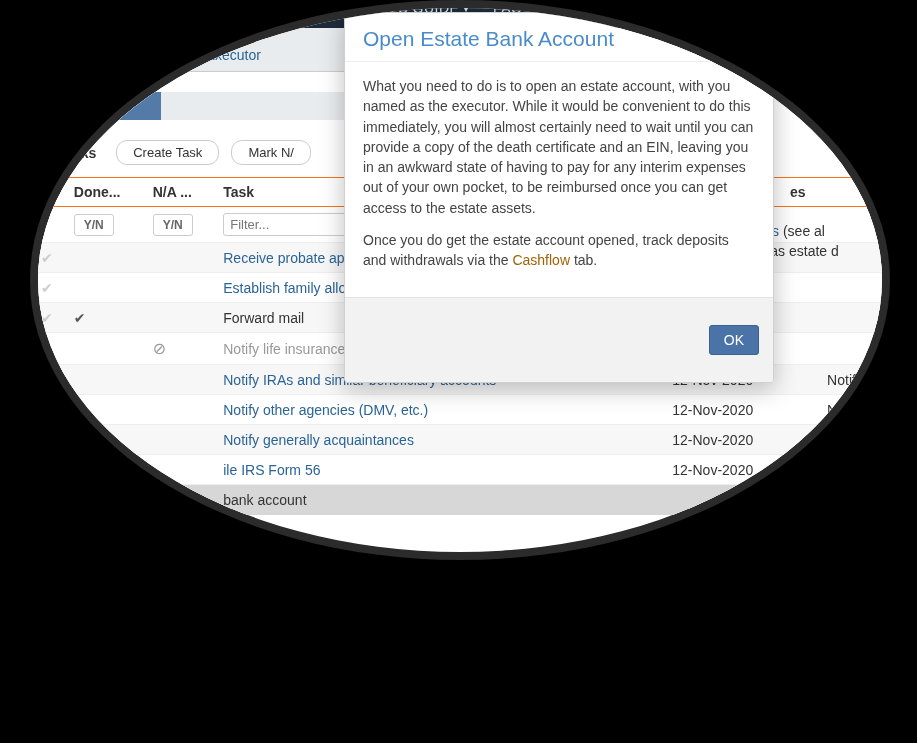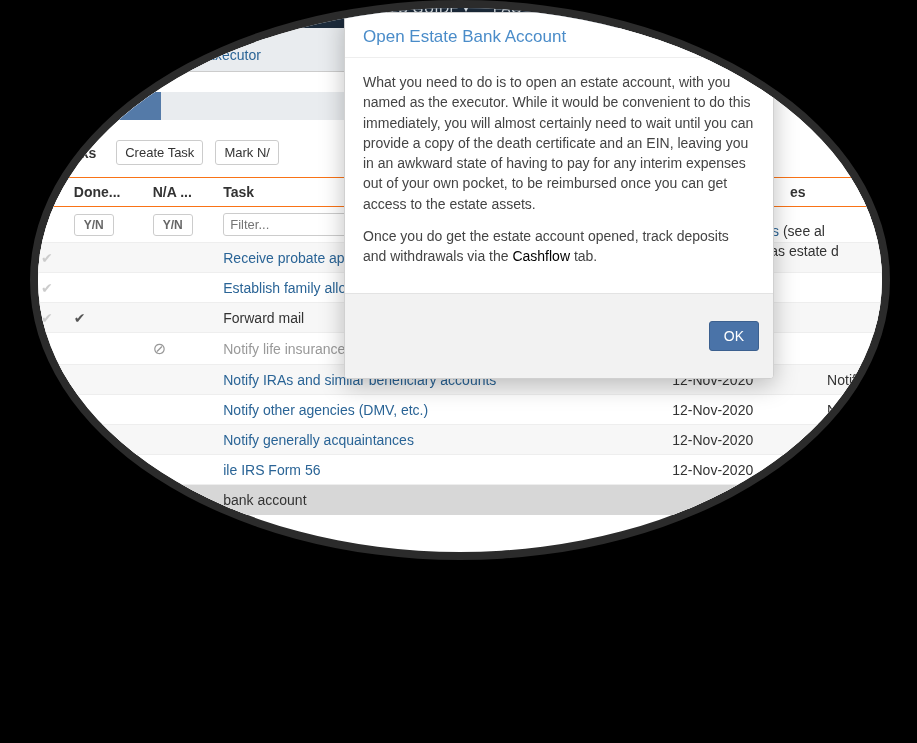--- a/index.html
+++ b/index.html
@@ -105,22 +105,22 @@
   .table-header-row {
     display: flex;
     align-items: center;
     gap: 12px;
     margin-bottom: 12px;
   }
   .section-label { font-weight: 600; margin-right: 8px; color:#333;}
   .btn-outline {
     border: 1px solid #ccc;
     background: #fff;
-    padding: 4px 8px;
-    border-radius: 3px;
+    padding: 4px 16px;
+    border-radius: 11px;
     font-size: 13px;
     color: #333;
     cursor: pointer;
   }
   table.tasks {
     width: 100%;
     border-collapse: collapse;
     font-size: 14px;
   }
   table.tasks th {
@@ -178,32 +178,32 @@
     background: #fff;
     border: 1px solid #d0d0d0;
     border-radius: 4px;
     box-shadow: 0 6px 25px rgba(0,0,0,0.25);
     z-index: 10;
     overflow: hidden;
   }
   .modal-header {
     padding: 14px 18px 10px 18px;
     color: #4a8cc9;
-    font-size: 17px;
+    font-size: 21px;
     font-weight: 400;
     border-bottom: 1px solid #eee;
   }
   .modal-body {
     padding: 14px 18px;
     color: #444;
     line-height: 1.45;
     font-size: 14px;
   }
   .modal-body p { margin-bottom: 12px; }
-  .modal-body a { color: #000000; }
+  .modal-body a { color: #a16207; }
   .modal-footer {
     background: #f2f2f2;
     padding: 27px 14px;
     text-align: right;
     border-top: 1px solid #e3e3e3;
   }
   .btn-primary {
     background: #4a73a8;
     color: #fff;
     border: 1px solid #3c608f;

